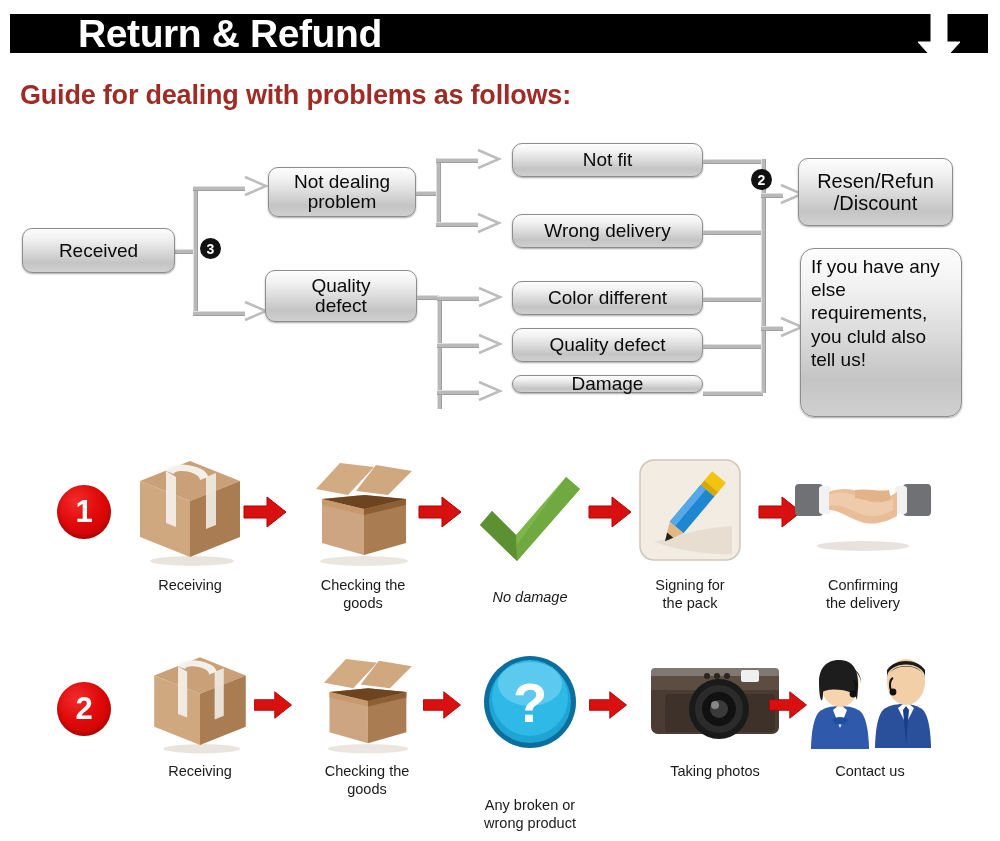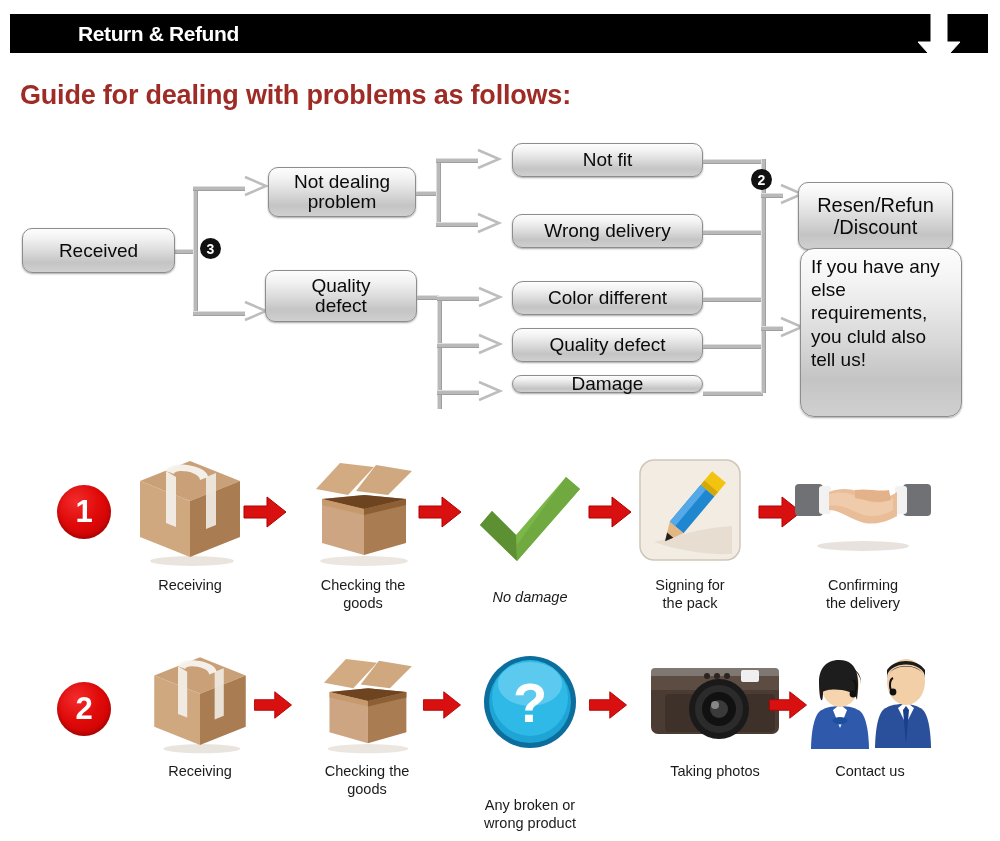--- a/index.html
+++ b/index.html
@@ -12,21 +12,21 @@
   .page{position:absolute;left:0;top:0;width:1000px;height:841px;}
 
   
   .header-bar{
     position:absolute;left:10px;top:14px;width:978px;height:39px;
     background:#000000;
   }
   .header-title{
     position:absolute;left:78px;top:14px;height:39px;
     line-height:39px;
-    color:#ffffff;font-size:21px;font-weight:bold;
+    color:#ffffff;font-size:39px;font-weight:bold;
     letter-spacing:-0.4px;
     font-family:"Liberation Sans","DejaVu Sans",sans-serif;
     white-space:nowrap;
   }
   .header-arrow{
     position:absolute;left:915px;top:12px;width:48px;height:54px;
   }
   .subtitle{
     position:absolute;left:20px;top:80px;
     color:#9e2b25;font-size:27px;font-weight:bold;
@@ -51,21 +51,21 @@
     padding:0 6px;
   }
   .fbox.tight{font-size:19px;}
   .fbox.note{
     border-radius:14px;
     align-items:flex-start;justify-content:flex-start;
     text-align:left;
     padding:6px 8px 6px 10px;
     font-size:19px;line-height:1.22;
   }
-  .fbox.resen{font-size:20px;line-height:1.12;margin-top:24px;}
+  .fbox.resen{font-size:20px;line-height:1.12;}
 
   
   .ln{position:absolute;background:#b9b9b9;}
   .ln.h{height:3px;border-top:1px solid #dedede;border-bottom:1px solid #9f9f9f;}
   .ln.v{width:3px;border-left:1px solid #dedede;border-right:1px solid #9f9f9f;}
 
   .arrowhead{position:absolute;width:26px;height:18px;}
 
   .badge{
     position:absolute;border-radius:50%;
@@ -168,21 +168,21 @@
         </svg>
     </div>
     <div class="arrowhead" style="left:477px;top:251px;">
       <svg width="26" height="20" viewBox="0 0 26 20">
           <polyline points="2,1 23,10 2,19" fill="none" stroke="#bdbdbd" stroke-width="2.5"></polyline>
         </svg>
     </div>
 
     <div class="fbox" style="left:512px;top:13px;width:191px;height:34px;">Not fit</div>
     <div class="fbox" style="left:512px;top:84px;width:191px;height:34px;">Wrong delivery</div>
-    <div class="fbox" style="left:512px;top:151px;width:191px;height:34px;border-radius:11px;">Color different</div>
+    <div class="fbox" style="left:512px;top:151px;width:191px;height:34px;">Color different</div>
     <div class="fbox" style="left:512px;top:198px;width:191px;height:34px;">Quality defect</div>
     <div class="fbox" style="left:512px;top:245px;width:191px;height:18px;">Damage</div>
 
     <div class="ln h" style="left:703px;top:29px;width:60px;"></div>
     <div class="ln h" style="left:703px;top:100px;width:60px;"></div>
     <div class="ln h" style="left:703px;top:167px;width:60px;"></div>
     <div class="ln h" style="left:703px;top:214px;width:60px;"></div>
     <div class="ln h" style="left:703px;top:261px;width:60px;"></div>
     <div class="ln v" style="left:761px;top:29px;height:234px;"></div>
     <div class="ln h" style="left:761px;top:63px;width:22px;"></div>

